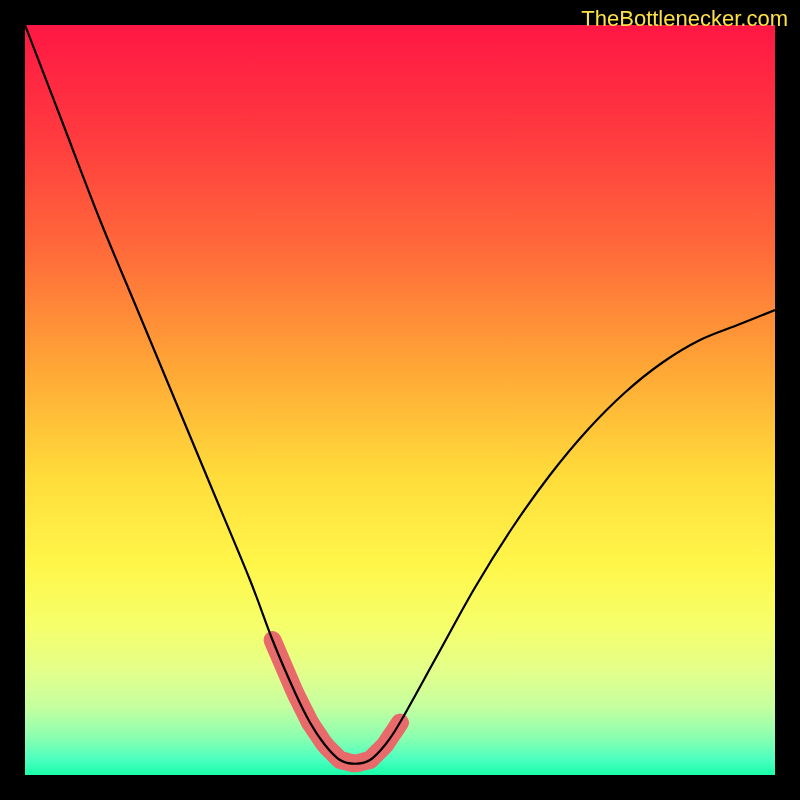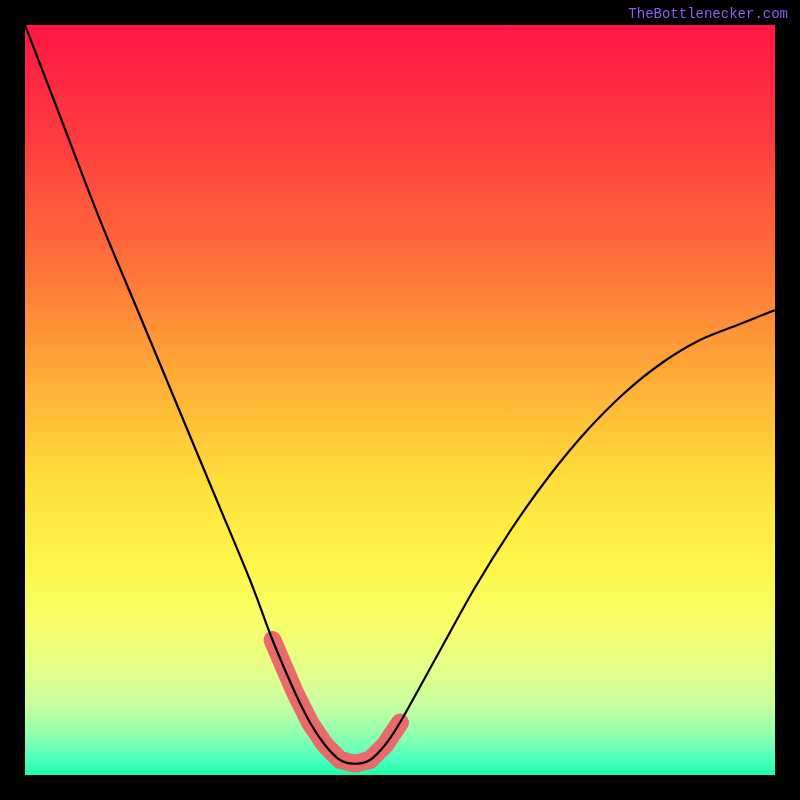--- a/index.html
+++ b/index.html
@@ -8,24 +8,23 @@
     background: #000;
     width: 800px;
     height: 800px;
     position: relative;
     font-family: Arial, Helvetica, sans-serif;
   }
   .watermark {
     position: absolute;
     top: 6px;
     right: 12px;
-    color: #8b5cf6;
-    font-size: 14px;
+    color: #fde047;
+    font-size: 22px;
     z-index: 10;
-    font-family: Liberation Mono, monospace;
   }
   .chart-area {
     position: absolute;
     left: 25px;
     top: 25px;
     width: 750px;
     height: 750px;
     overflow: hidden;
   }
   svg {

